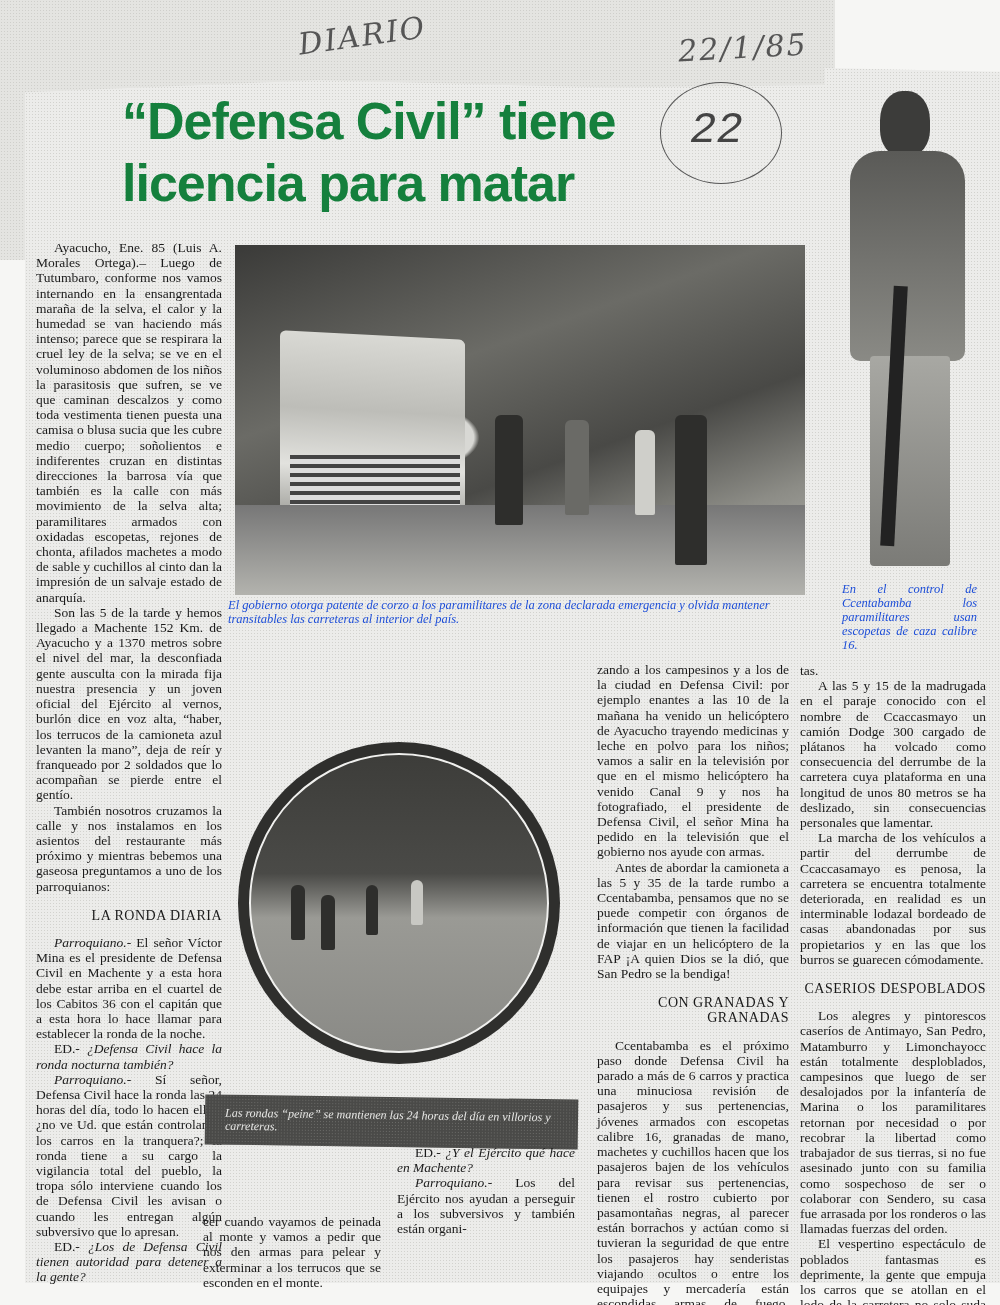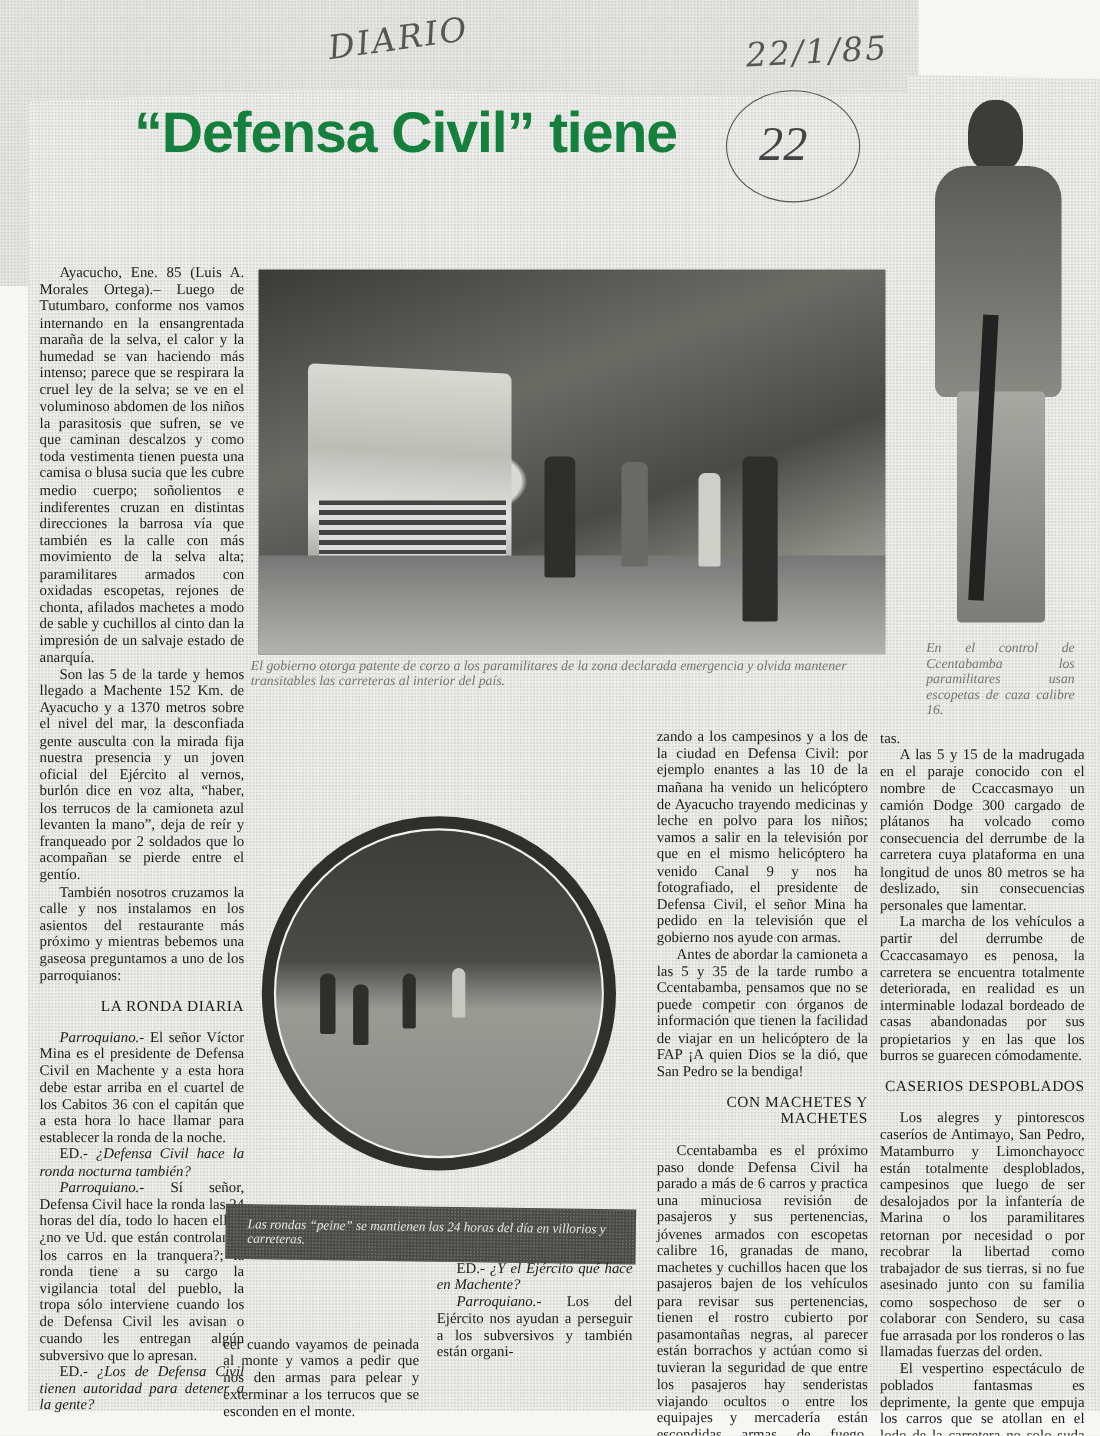--- a/index.html
+++ b/index.html
@@ -27,21 +27,21 @@
   .handwrite {
     position:absolute; font-family:"DejaVu Serif", serif; font-style:italic;
     color:#555; font-weight:normal; letter-spacing:2px;
   }
   .hw-paper { left:298px; top:18px; font-size:30px; transform:rotate(-8deg); }
   .hw-date  { left:678px; top:30px; font-size:30px; transform:rotate(-3deg); }
   .hw-circle {
     position:absolute; left:660px; top:82px; width:120px; height:100px;
     border:1.5px solid #555; border-radius:50%;
   }
-  .hw-num { position:absolute; left:690px; top:105px; font-size:44px; font-style:italic; color:#444; font-family:Liberation Serif, serif; }
+  .hw-num { position:absolute; left:690px; top:105px; font-size:44px; font-style:italic; color:#444; font-family:Liberation Mono, monospace; }
 
   .headline {
     position:absolute; left:122px; top:90px; width:540px;
     font-family:"Liberation Sans","DejaVu Sans",sans-serif; font-weight:bold;
     font-size:52px; line-height:62px; color:#15803d; letter-spacing:-1px;
   }
 
   .col {
     position:absolute; font-size:13.5px; line-height:15.2px; text-align:justify;
     hyphens:auto;
@@ -72,21 +72,21 @@
   .photo-truck .grille {
     position:absolute; left:55px; top:210px; width:170px; height:55px;
     background:repeating-linear-gradient(180deg,#444 0 4px,#ddd 4px 9px);
   }
   .photo-truck .road {
     position:absolute; left:0; bottom:0; width:100%; height:90px;
     background:linear-gradient(180deg,#777 0%,#b3b3ae 100%);
   }
   .person { position:absolute; background:#2e2e2c; border-radius:6px 6px 2px 2px; }
 
-  .caption-it { position:absolute; font-style:italic; font-size:12.5px; line-height:14px; color:#737373; }
+  .caption-it { position:absolute; font-style:italic; font-size:12.5px; line-height:14px; color:#1d4ed8; }
   .cap-truck { left:228px; top:598px; width:560px; }
   .cap-man { left:842px; top:582px; width:135px; text-align:justify; }
 
   .photo-man {
     left:825px; top:86px; width:170px; height:490px;
     background:transparent;
   }
   .man-head { position:absolute; left:55px; top:5px; width:50px; height:65px; background:#3c3c3a; border-radius:45% 45% 40% 40%; }
   .man-body { position:absolute; left:25px; top:65px; width:115px; height:210px; background:linear-gradient(180deg,#5a5a57,#8a8a85); border-radius:30px 30px 10px 10px; }
   .man-legs { position:absolute; left:45px; top:270px; width:80px; height:210px; background:linear-gradient(180deg,#a8a8a3,#7b7b77); border-radius:4px; }
@@ -122,20 +122,21 @@
 <div class="handwrite hw-paper">DIARIO</div>
 <div class="handwrite hw-date">22/1/85</div>
 
 <div class="sheet"></div>
 
 <div class="hw-circle"></div>
 <div class="hw-num">22</div>
 
 <h1 class="headline" style="margin:0">
   <span>“Defensa Civil” tiene</span><br>
+  <span>licencia para matar</span>
 </h1>
 
 <div class="col col-1">
   <p>Ayacucho, Ene. 85 (Luis A. Morales Ortega).– Luego de Tutumbaro, conforme nos vamos internando en la ensangrentada maraña de la selva, el calor y la humedad se van haciendo más intenso; parece que se respirara la cruel ley de la selva; se ve en el voluminoso abdomen de los niños la parasitosis que sufren, se ve que caminan descalzos y como toda vestimenta tienen puesta una camisa o blusa sucia que les cubre medio cuerpo; soñolientos e indiferentes cruzan en distintas direcciones la barrosa vía que también es la calle con más movimiento de la selva alta; paramilitares armados con oxidadas escopetas, rejones de chonta, afilados machetes a modo de sable y cuchillos al cinto dan la impresión de un salvaje estado de anarquía.</p>
   <p>Son las 5 de la tarde y hemos llegado a Machente 152 Km. de Ayacucho y a 1370 metros sobre el nivel del mar, la desconfiada gente ausculta con la mirada fija nuestra presencia y un joven oficial del Ejército al vernos, burlón dice en voz alta, “haber, los terrucos de la camioneta azul levanten la mano”, deja de reír y franqueado por 2 soldados que lo acompañan se pierde entre el gentío.</p>
   <p>También nosotros cruzamos la calle y nos instalamos en los asientos del restaurante más próximo y mientras bebemos una gaseosa preguntamos a uno de los parroquianos:</p>
   <p class="sub">LA RONDA DIARIA</p>
   <p><span class="q">Parroquiano.-</span> <span>El señor Víctor Mina es el presidente de Defensa Civil en Machente y a esta hora debe estar arriba en el cuartel de los Cabitos 36 con el capitán que a esta hora lo hace llamar para establecer la ronda de la noche.</span></p>
   <p><span>ED.-</span> <span class="q">¿Defensa Civil hace la ronda nocturna también?</span></p>
   <p><span class="q">Parroquiano.-</span> <span>Sí señor, Defensa Civil hace la ronda las 24 horas del día, todo lo hacen ellos, ¿no ve Ud. que están controlando los carros en la tranquera?; la ronda tiene a su cargo la vigilancia total del pueblo, la tropa sólo interviene cuando los de Defensa Civil les avisan o cuando les entregan algún subversivo que lo apresan.</span></p>
@@ -178,21 +179,21 @@
   <p style="text-indent:0">cer cuando vayamos de peinada al monte y vamos a pedir que nos den armas para pelear y exterminar a los terrucos que se esconden en el monte.</p>
 </div>
 <div class="col col-bottom3">
   <p><span>ED.-</span> <span class="q">¿Y el Ejército qué hace en Machente?</span></p>
   <p><span class="q">Parroquiano.-</span> <span>Los del Ejército nos ayudan a perseguir a los subversivos y también están organi-</span></p>
 </div>
 
 <div class="col col-3a">
   <p style="text-indent:0">zando a los campesinos y a los de la ciudad en Defensa Civil: por ejemplo enantes a las 10 de la mañana ha venido un helicóptero de Ayacucho trayendo medicinas y leche en polvo para los niños; vamos a salir en la televisión por que en el mismo helicóptero ha venido Canal 9 y nos ha fotografiado, el presidente de Defensa Civil, el señor Mina ha pedido en la televisión que el gobierno nos ayude con armas.</p>
   <p>Antes de abordar la camioneta a las 5 y 35 de la tarde rumbo a Ccentabamba, pensamos que no se puede competir con órganos de información que tienen la facilidad de viajar en un helicóptero de la FAP ¡A quien Dios se la dió, que San Pedro se la bendiga!</p>
-  <p class="sub">CON MACHETES Y MACHETES</p>
+  <p class="sub">CON GRANADAS Y GRANADAS</p>
   <p>Ccentabamba es el próximo paso donde Defensa Civil ha parado a más de 6 carros y practica una minuciosa revisión de pasajeros y sus pertenencias, jóvenes armados con escopetas calibre 16, granadas de mano, machetes y cuchillos hacen que los pasajeros bajen de los vehículos para revisar sus pertenencias, tienen el rostro cubierto por pasamontañas negras, al parecer están borrachos y actúan como si tuvieran la seguridad de que entre los pasajeros hay senderistas viajando ocultos o entre los equipajes y mercadería están escondidas armas de fuego, dinamita o propaganda subversiva. Son abusivos con la gente de condición modesta y sin ninguna consideración maltratan a mujeres y niños. Preguntamos por el nombre del presidente de Defensa Civil y ninguno de los encapuchados responde a nuestras pregun-</p>
 </div>
 
 <div class="col col-4">
   <p style="text-indent:0">tas.</p>
   <p>A las 5 y 15 de la madrugada en el paraje conocido con el nombre de Ccaccasmayo un camión Dodge 300 cargado de plátanos ha volcado como consecuencia del derrumbe de la carretera cuya plataforma en una longitud de unos 80 metros se ha deslizado, sin consecuencias personales que lamentar.</p>
   <p>La marcha de los vehículos a partir del derrumbe de Ccaccasamayo es penosa, la carretera se encuentra totalmente deteriorada, en realidad es un interminable lodazal bordeado de casas abandonadas por sus propietarios y en las que los burros se guarecen cómodamente.</p>
   <p class="sub">CASERIOS DESPOBLADOS</p>
   <p>Los alegres y pintorescos caseríos de Antimayo, San Pedro, Matamburro y Limonchayocc están totalmente desploblados, campesinos que luego de ser desalojados por la infantería de Marina o los paramilitares retornan por necesidad o por recobrar la libertad como trabajador de sus tierras, si no fue asesinado junto con su familia como sospechoso de ser o colaborar con Sendero, su casa fue arrasada por los ronderos o las llamadas fuerzas del orden.</p>
   <p>El vespertino espectáculo de poblados fantasmas es deprimente, la gente que empuja los carros que se atollan en el lodo de la carretera no solo suda el abandono de esta importante vía, llora con el recuerdo de otros tiempos mejores a los amigos y parientes que habitaron y disfrutaron con sus visitantes del fruto cosechado de la fertil tierra acariciada día tras día por las callosas manos que las labraban.</p>

